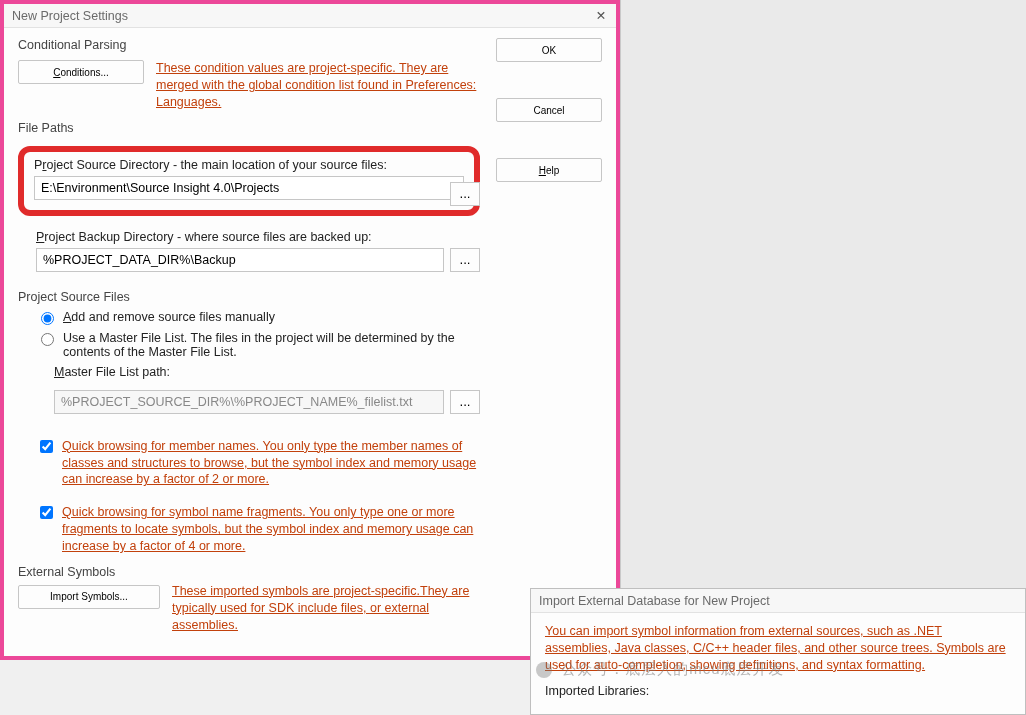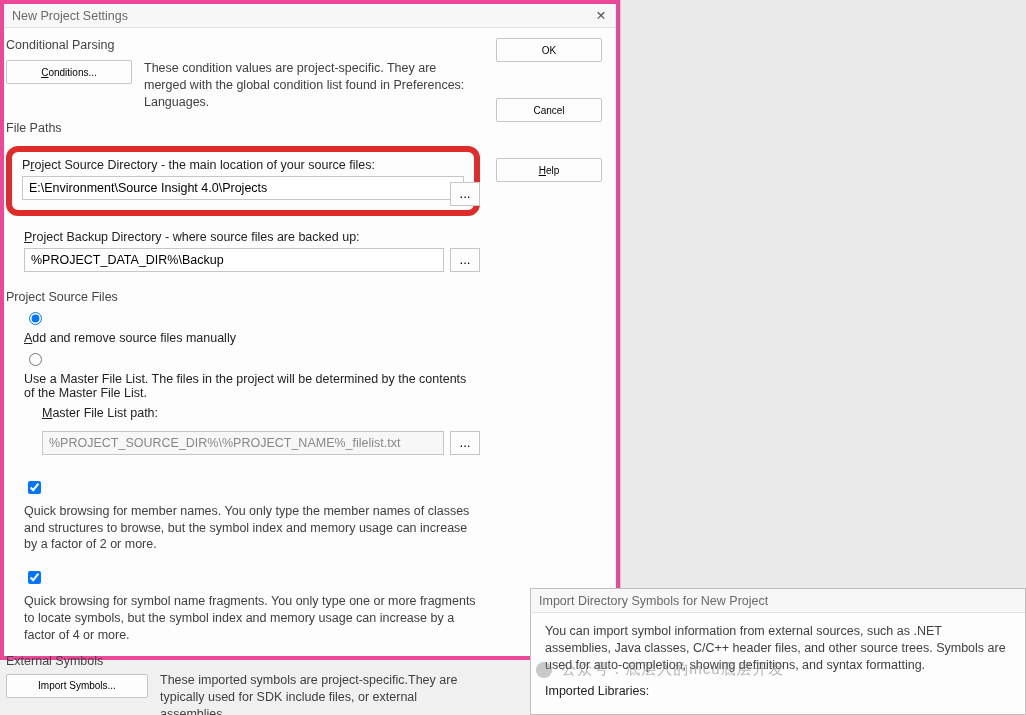--- a/index.html
+++ b/index.html
@@ -33,21 +33,21 @@
     color: #6a6a6a;
   }
   .titlebar .close {
     width: 18px; height: 18px;
     display: flex; align-items: center; justify-content: center;
     cursor: pointer;
     color: #555;
   }
   .content {
     display: flex;
-    padding: 10px 14px 10px 2px;
+    padding: 10px 14px 10px 14px;
     height: calc(100% - 24px);
   }
   .left {
     flex: 1;
     padding-right: 16px;
   }
   .right {
     width: 106px;
     display: flex;
     flex-direction: column;
@@ -93,38 +93,38 @@
     width: 30px;
     height: 24px;
     border: 1px solid #c6c6c6;
     background: #fdfdfd;
     cursor: pointer;
     display: flex;
     align-items: center;
     justify-content: center;
   }
   .desc {
-    color: #404040;
+    color: #c2410c;
     line-height: 1.35;
+    text-decoration: underline;
   }
   .grp-cond {
     display: flex;
     gap: 12px;
     align-items: flex-start;
     margin-top: 2px;
   }
   .hr-sep { height: 10px; }
   .indent { margin-left: 18px; }
   .indent2 { margin-left: 36px; margin-top: 11px; }
   .radio-row, .check-row {
     display: flex;
     align-items: flex-start;
     gap: 6px;
     margin-top: 6px;
-    flex-direction: column;
   }
   .radio-row input, .check-row input { margin-top: 2px; }
   .highlight-box {
     border: 6px solid #e02b2b;
     border-radius: 12px;
     padding: 6px 10px 10px 10px;
     margin-top: 11px;
   }
   
   .dialog2 {
@@ -254,21 +254,21 @@
       <div style="height:12px"></div>
       <button class="btn">Cancel</button>
       <div style="height:12px"></div>
       <button class="btn"><span style="text-decoration:underline">H</span>elp</button>
     </div>
   </div>
 </div>
 
 <div class="dialog2">
   <div class="titlebar">
-    <span>Import Directory Symbols for New Project</span>
+    <span>Import External Database for New Project</span>
     <span></span>
   </div>
   <div class="body2">
     <div class="desc">You can import symbol information from external sources, such as .NET assemblies, Java classes, C/C++ header files, and other source trees. Symbols are used for auto-completion, showing definitions, and syntax formatting.</div>
     <div style="height:10px"></div>
     <div>Imported Libraries:</div>
   </div>
 </div>
 
 <div class="watermark">

